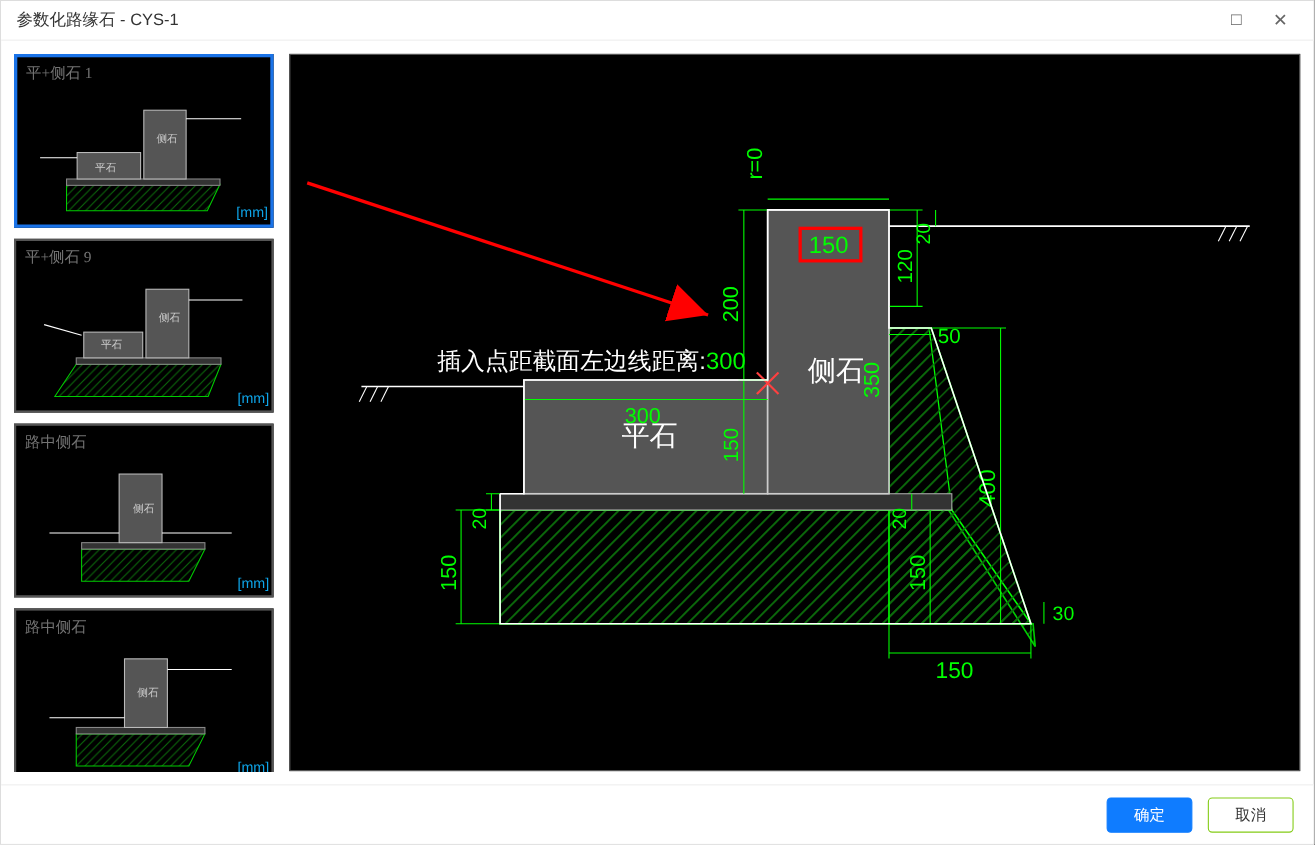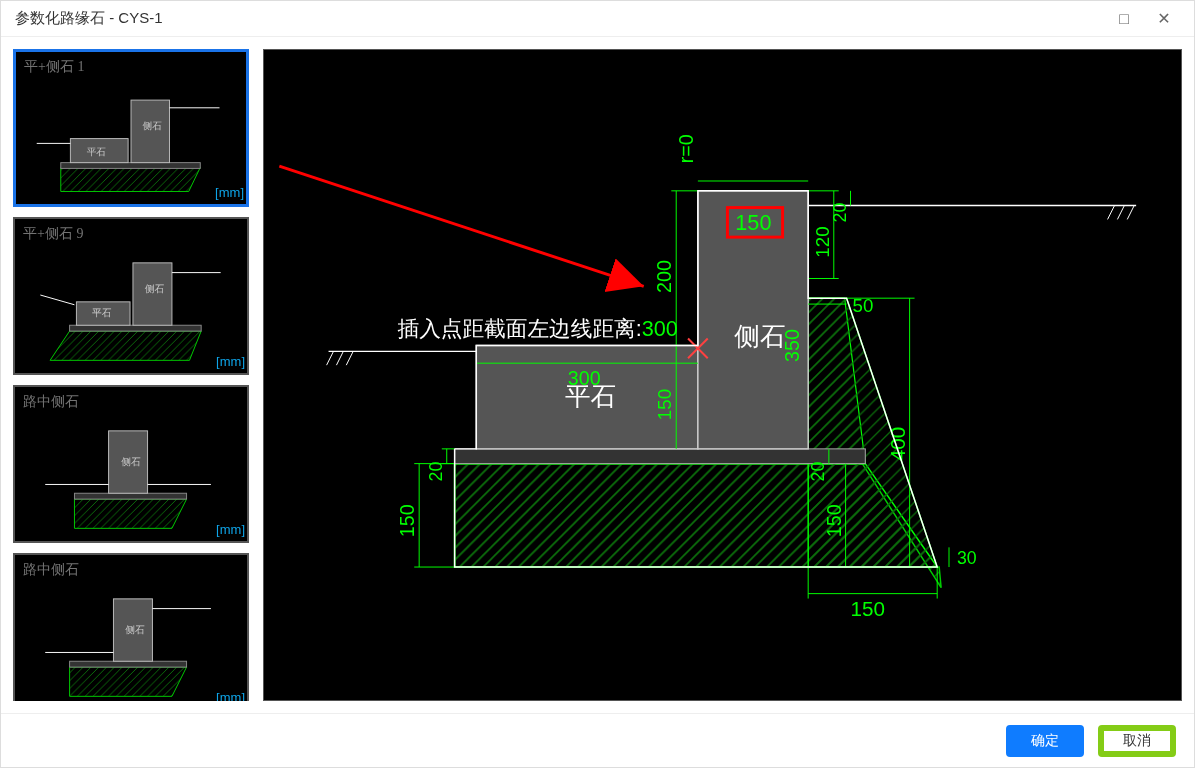--- a/index.html
+++ b/index.html
@@ -93,21 +93,21 @@
     justify-content: flex-end;
     padding: 0 18px;
     gap: 14px;
     background: #fff;
     border-top: 1px solid #eee;
   }
   .btn {
     min-width: 78px;
     height: 32px;
     border-radius: 4px;
-    border: 6px solid #84cc16;
+    border: 1px solid #84cc16;
     background: #fff;
     cursor: pointer;
     font-size: 14px;
     display: flex;
     align-items: center;
     justify-content: center;
   }
   .btn.primary { background: #0f7cff; color: #fff; border-color: #0f7cff; }
 </style>
 </head>

